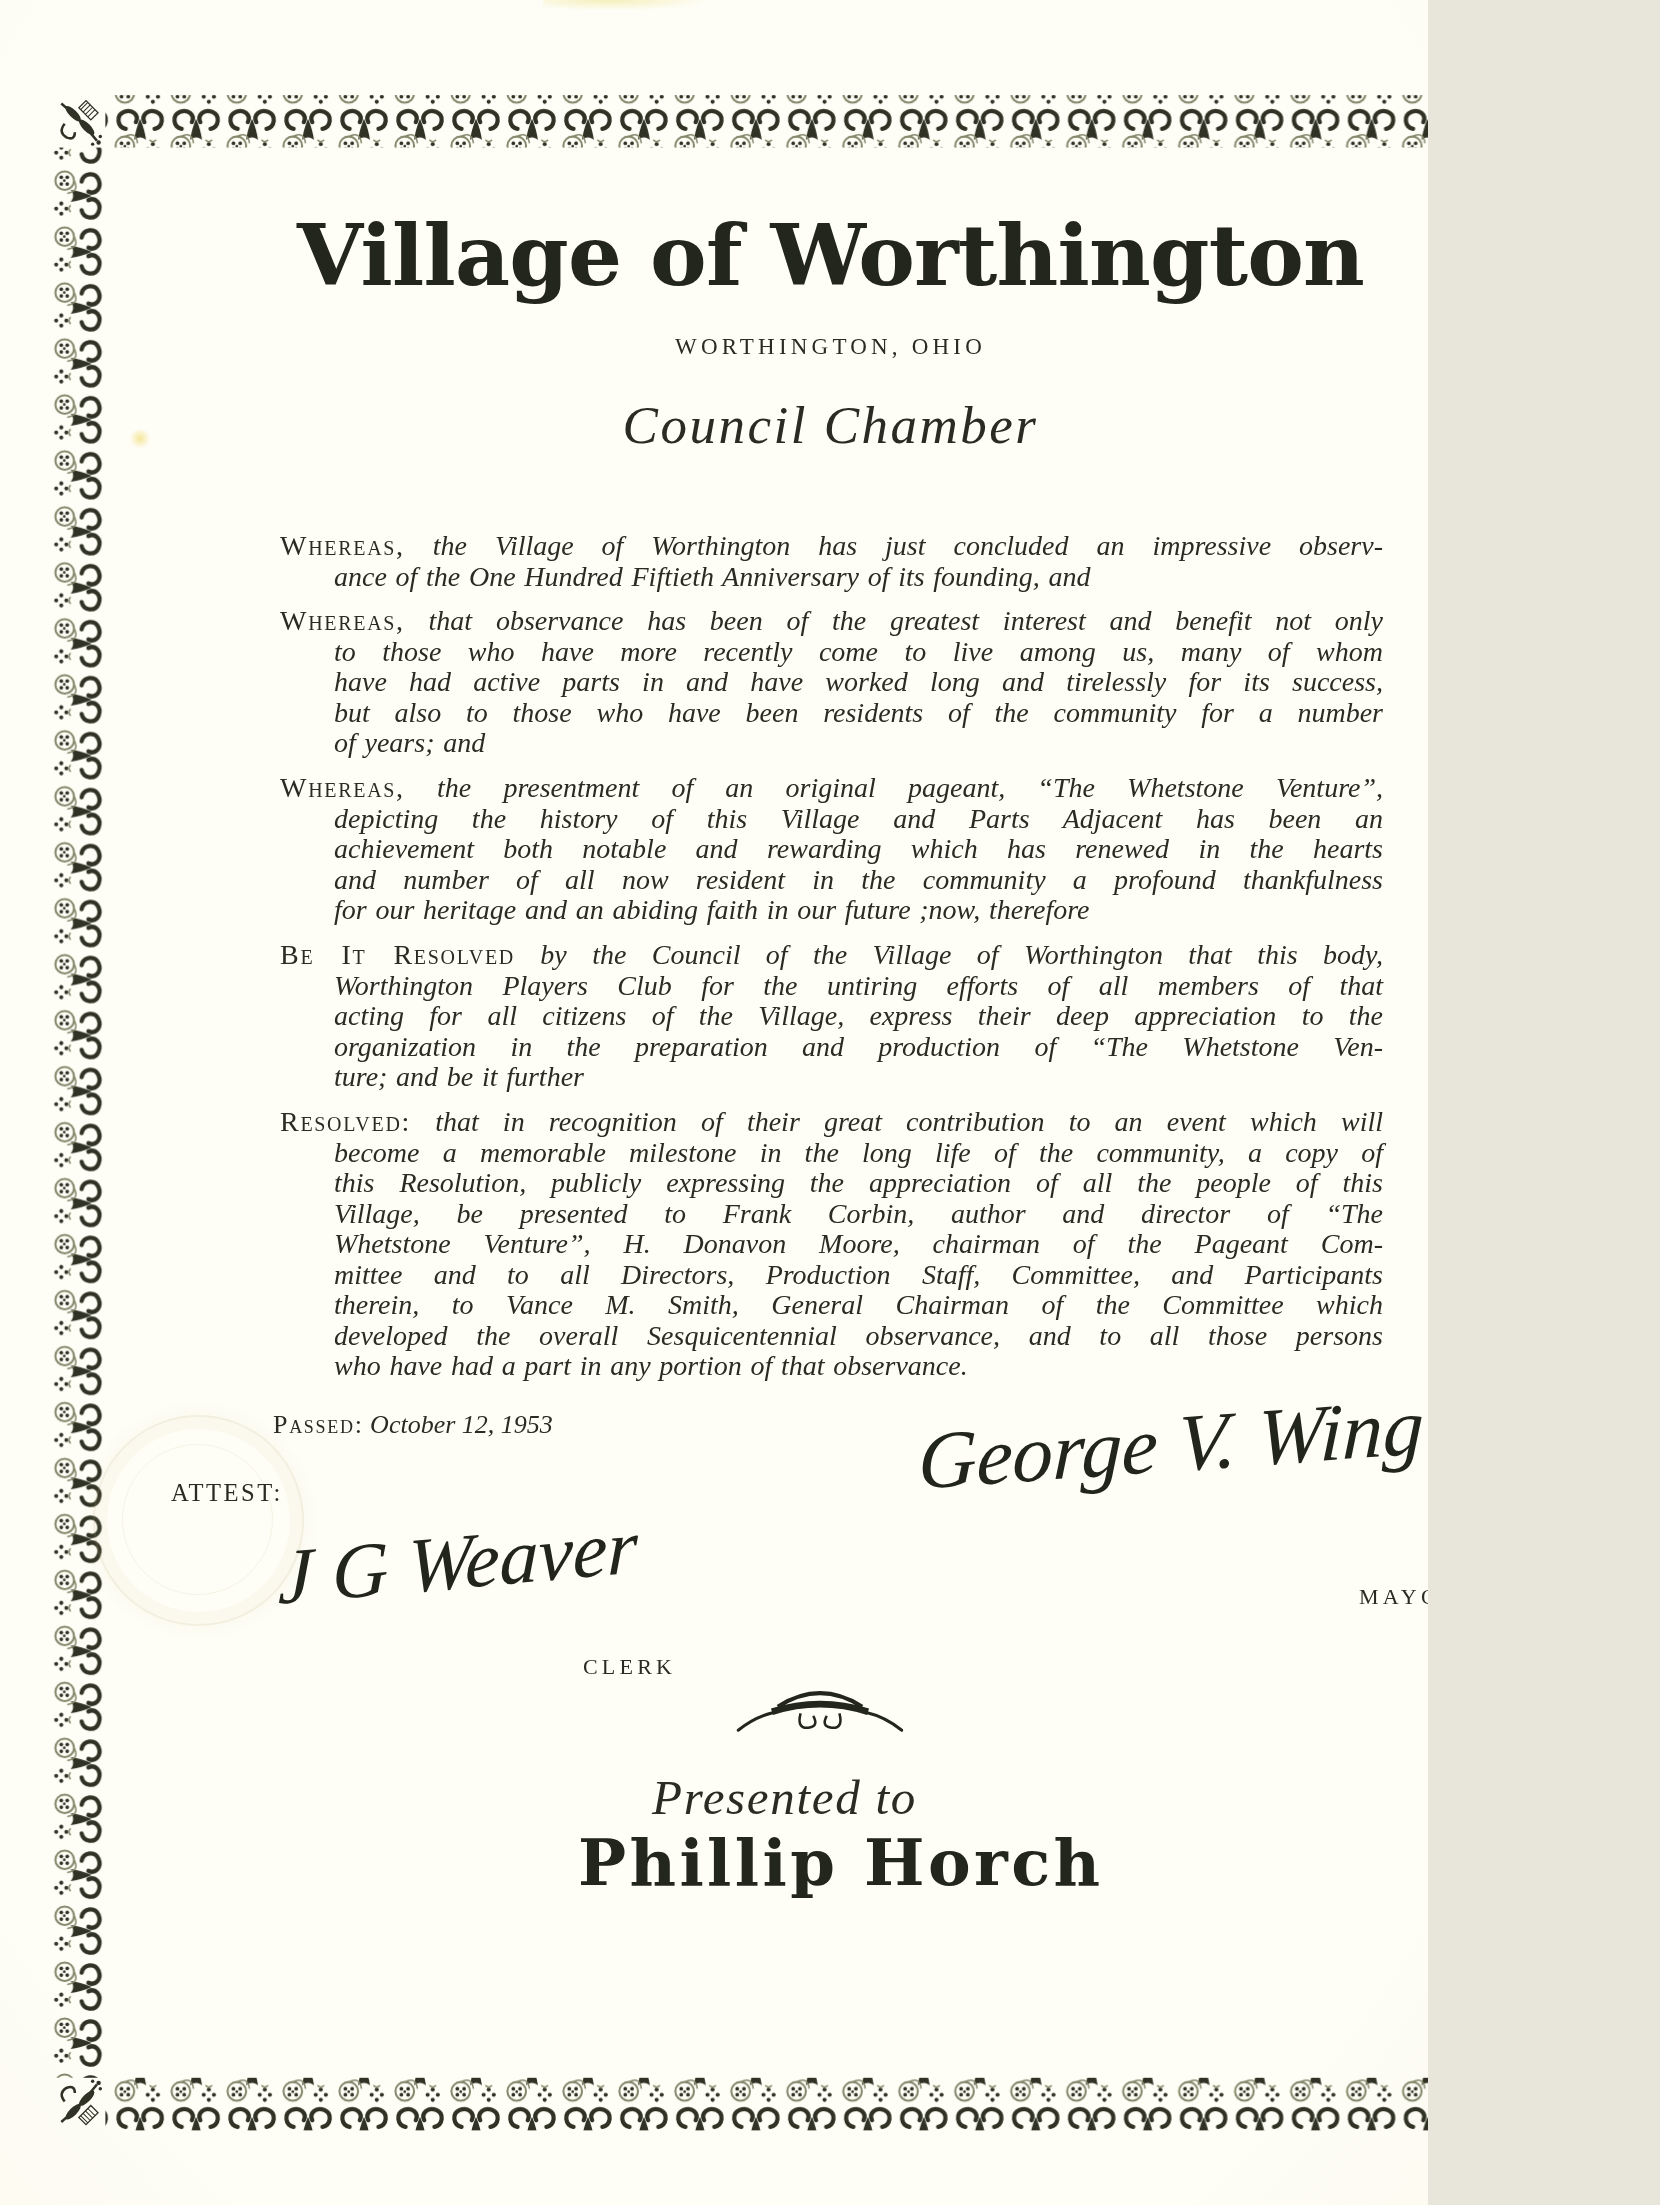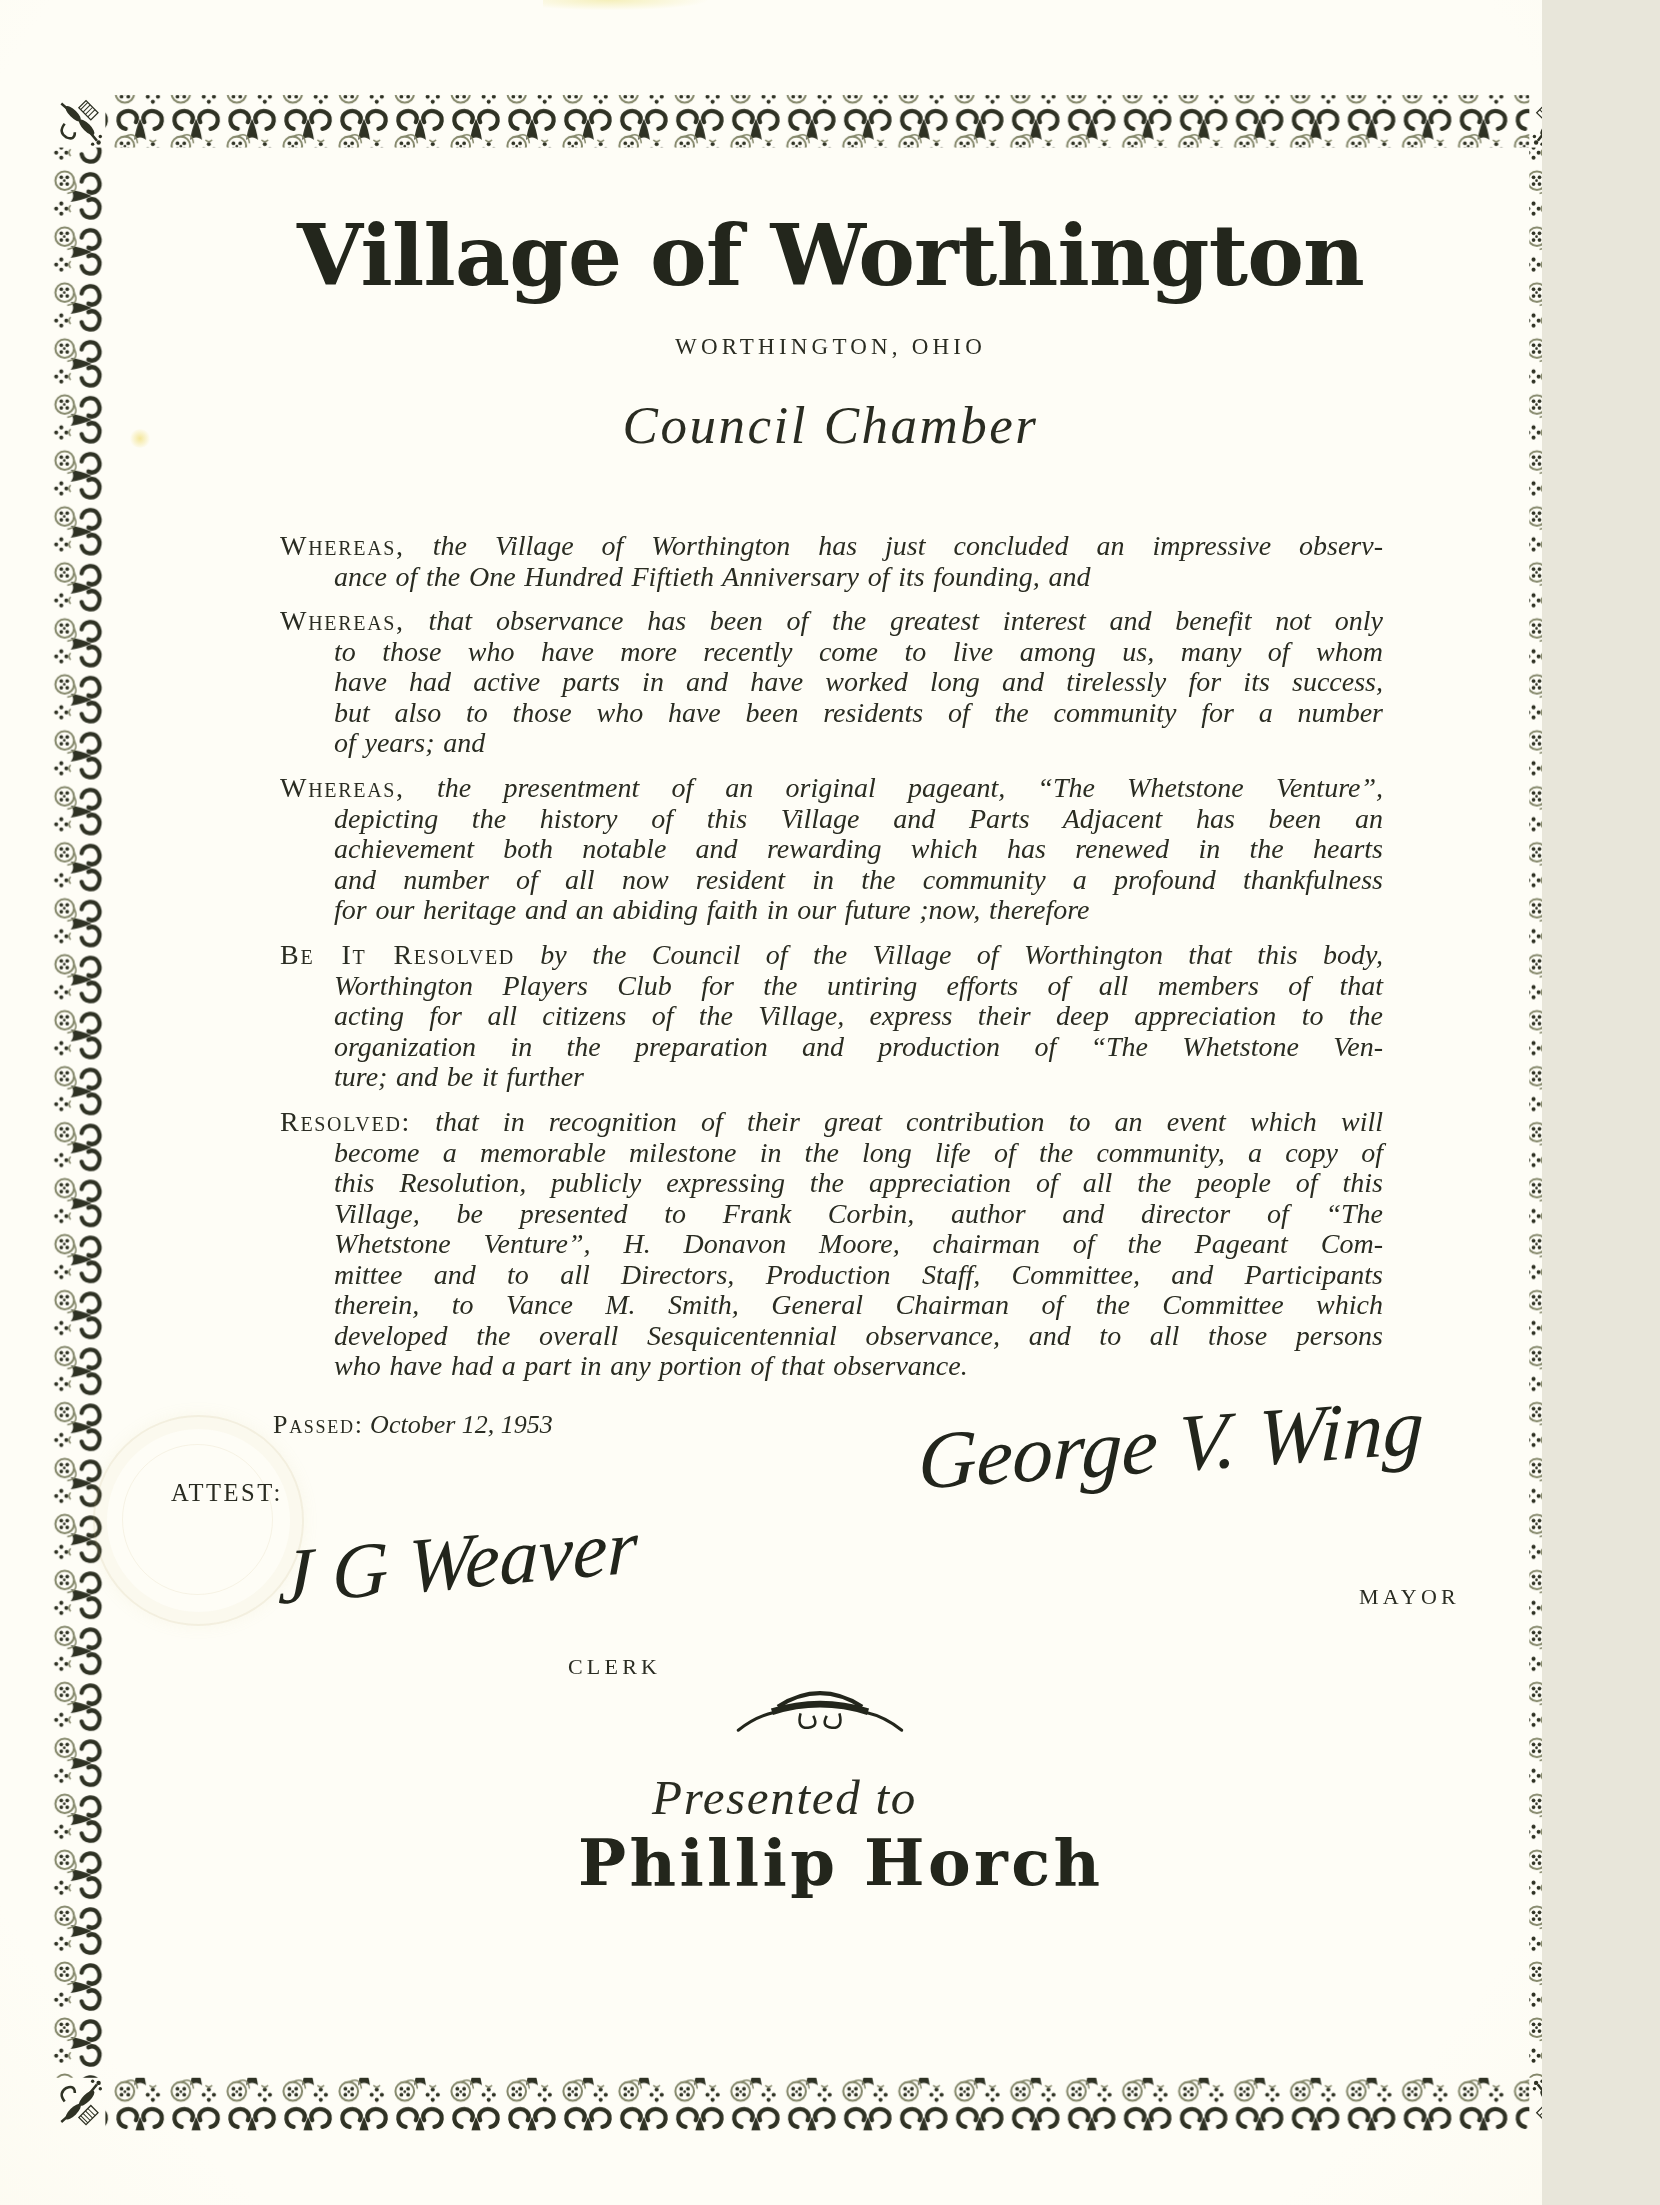--- a/index.html
+++ b/index.html
@@ -1,17 +1,17 @@
 <!DOCTYPE html>
 <html style="font-size:13.6px"><head>
 <meta charset="utf-8">
 <style>
   html,body{margin:0;padding:0;background:#e8e6da;}
   .page{
-    position:relative; width:1542px; height:2205px; overflow:hidden;
+    position:relative; width:1428px; height:2205px; overflow:hidden;
     background:radial-gradient(120% 115% at 50% 45%, #fefdf6 55%, #f8f4e3 92%, #f4efd8 100%);
     font-family:"Liberation Serif", serif; color:#2a2c22;
   }
   .content{position:absolute;inset:0;}
   .centered{position:absolute;left:0;width:1661px;text-align:center;}
   
   .title{top:209px;font-family:"DejaVu Serif", serif;font-weight:700;font-size:85px;line-height:1.1;letter-spacing:-0.8px;color:#23261c;}
   .subtitle{top:334px;font-size:23px;letter-spacing:4.2px;font-weight:400;color:#2a2c22;}
   .heading{top:395px;font-style:italic;font-size:53px;letter-spacing:2.5px;color:#2a2c22;text-align:center;}
   
@@ -23,21 +23,21 @@
   .kw{font-style:normal;font-variant:small-caps;letter-spacing:1.7px;}
   
   .passed{position:absolute;left:273px;top:1410px;font-size:26px;}
   .passed .val{font-style:italic;}
   .attest{position:absolute;left:171px;top:1479px;font-size:24.6px;letter-spacing:2.5px;}
   .sig{position:absolute;font-style:italic;white-space:nowrap;color:#22251c;}
   .sig-mayor{left:840px;top:1398px;width:662px;text-align:center;font-size:81px;transform:rotate(-4deg) skewX(-6deg);}
   .sig-clerk{left:144px;top:1517px;width:628px;text-align:center;font-size:78px;transform:rotate(-5deg) skewX(-6deg);}
   .role{position:absolute;font-size:22px;letter-spacing:4.2px;color:#2a2c22;}
   .role-mayor{left:1359px;top:1584px;}
-  .role-clerk{left:568px;top:1654px;}
+  .role-clerk{left:583px;top:1654px;}
   .ornament{position:absolute;left:731px;top:1678px;}
   .presented{top:1769px;margin-left:-46px;font-style:italic;font-size:49px;letter-spacing:1.7px;}
   .recipient{top:1825px;margin-left:10.2px;font-family:"DejaVu Serif", serif;font-weight:700;font-size:64px;letter-spacing:3.4px;color:#23261c;}
   
   .frame{position:absolute;left:0;top:0;}
   .stain-top{position:absolute;left:543px;top:0;width:221px;height:13.6px;
     background:radial-gradient(60% 100% at 30% 0%, rgba(244,238,180,.9), rgba(244,238,180,0) 75%);}
   .stain-dot{position:absolute;left:129px;top:429px;width:22px;height:18.7px;border-radius:50%;
     background:radial-gradient(circle, rgba(235,212,80,.55), rgba(235,212,80,0) 70%);}
   .seal{position:absolute;left:93px;top:1415px;width:207px;height:207px;border-radius:50%;

